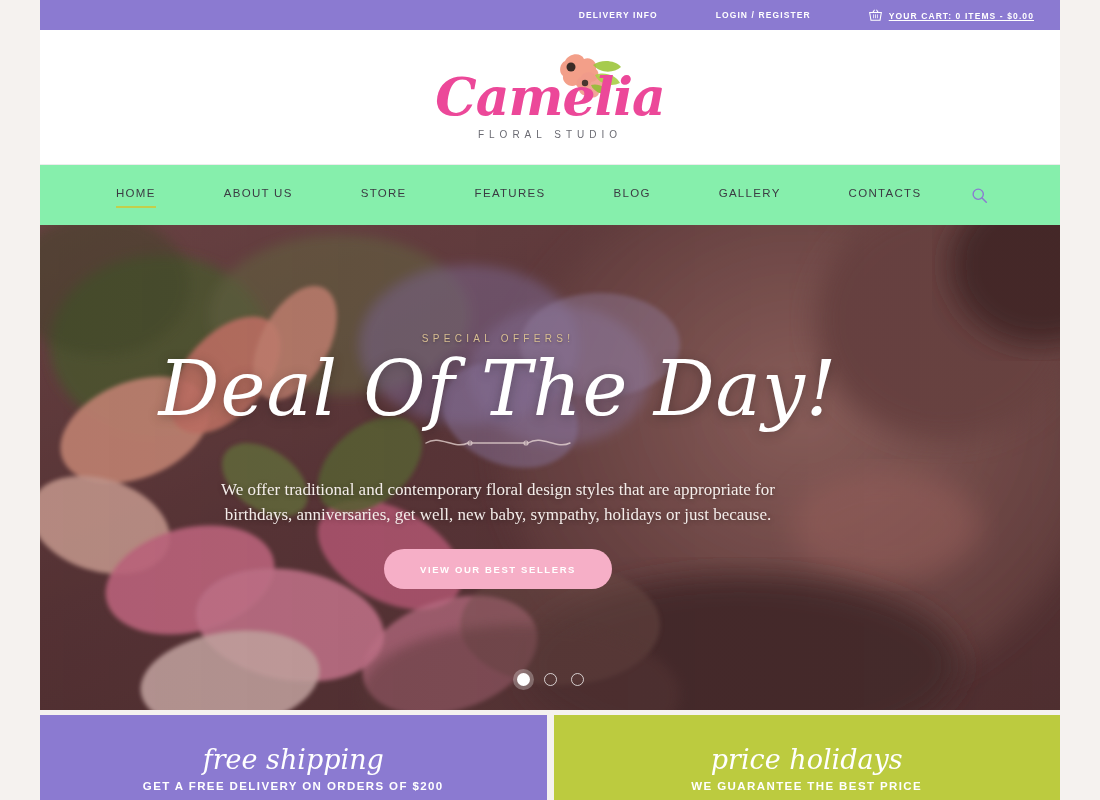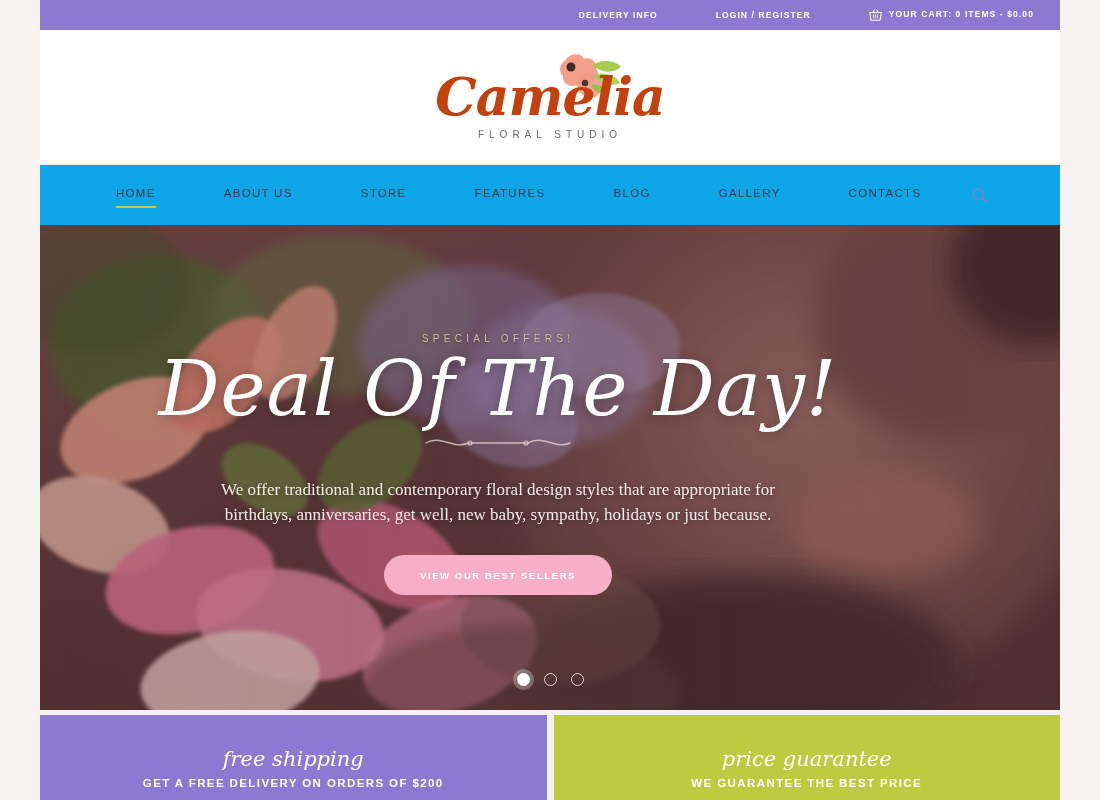--- a/index.html
+++ b/index.html
@@ -44,21 +44,21 @@
     font-size: 8.5px;
     font-weight: bold;
     letter-spacing: 1.1px;
     color: #ffffff;
     white-space: nowrap;
     text-transform: uppercase;
   }
   .tb-phone { margin-right: 60px; }
   .tb-delivery { margin-right: 58px; }
   .tb-login { margin-right: 58px; }
-  .cart-wrap { display: flex; align-items: flex-start; }
+  .cart-wrap { display: flex; align-items: flex-end; text-decoration: underline; }
   .basket-icon {
     width: 13px; height: 12px;
     margin-right: 7px;
     display: block;
   }
 
   
   .logoband {
     position: absolute;
     top: 30px; left: 40px;
@@ -81,42 +81,42 @@
   }
   .logo-script {
     position: absolute;
     top: 22px; left: 0;
     width: 230px;
     text-align: center;
     font-family: "DejaVu Serif", serif;
     font-style: italic;
     font-size: 52px;
     font-weight: bold;
-    color: #c2410c;
+    color: #ec4899;
     line-height: 1;
     letter-spacing: -1px;
   }
   .logo-sub {
     position: absolute;
     top: 80px; left: 0;
     width: 230px;
     text-align: center;
     font-size: 10px;
     letter-spacing: 5px;
     color: #6a6a72;
     text-transform: uppercase;
   }
 
   
   .navband {
     position: absolute;
     top: 164px; left: 40px;
     width: 1020px;
     height: 61px;
-    background: #0ea5e9;
+    background: #86efac;
     border-top: 1px solid #ececec;
     display: flex;
     align-items: center;
   }
   .nav {
     display: flex;
     align-items: center;
     width: 100%;
     padding: 0 72px 0 76px;
   }
@@ -196,21 +196,21 @@
     margin-top: 28px;
     width: 560px;
     text-align: center;
     font-family: "Liberation Serif", serif;
     font-size: 17px;
     line-height: 1.45;
     color: #F4EDEA;
     text-shadow: 0 1px 5px rgba(0,0,0,.35);
   }
   .hero-btn {
-    margin-top: 28px;
+    margin-top: 22px;
     background: #F6AFC7;
     color: #ffffff;
     border: none;
     border-radius: 22px;
     height: 40px;
     padding: 0 36px;
     font-family: "Liberation Sans", sans-serif;
     font-size: 9.5px;
     font-weight: bold;
     letter-spacing: 1.6px;
@@ -250,21 +250,21 @@
     display: flex;
     flex-direction: column;
     align-items: center;
     justify-content: center;
     padding-top: 22px;
     color: #ffffff;
   }
   .fbox-title {
     font-family: "DejaVu Serif", serif;
     font-style: italic;
-    font-size: 21px;
+    font-size: 27px;
     line-height: 1;
     color: #ffffff;
     margin-bottom: 7px;
   }
   .fbox-sub {
     font-size: 11.5px;
     font-weight: bold;
     letter-spacing: 1.4px;
     color: #ffffff;
     text-transform: uppercase;
@@ -403,18 +403,18 @@
       <span class="dot"></span>
     </div>
   </div>
 
   <div class="features">
     <div class="fbox" style="background:#8B7AD1">
       <div class="fbox-title">free shipping</div>
       <div class="fbox-sub">GET A FREE DELIVERY ON ORDERS OF $200</div>
     </div>
     <div class="fbox" style="background:#BCCB3F">
-      <div class="fbox-title">price guarantee</div>
+      <div class="fbox-title">price holidays</div>
       <div class="fbox-sub">WE GUARANTEE THE BEST PRICE</div>
     </div>
   </div>
 
 </div>
 
 </body></html>

